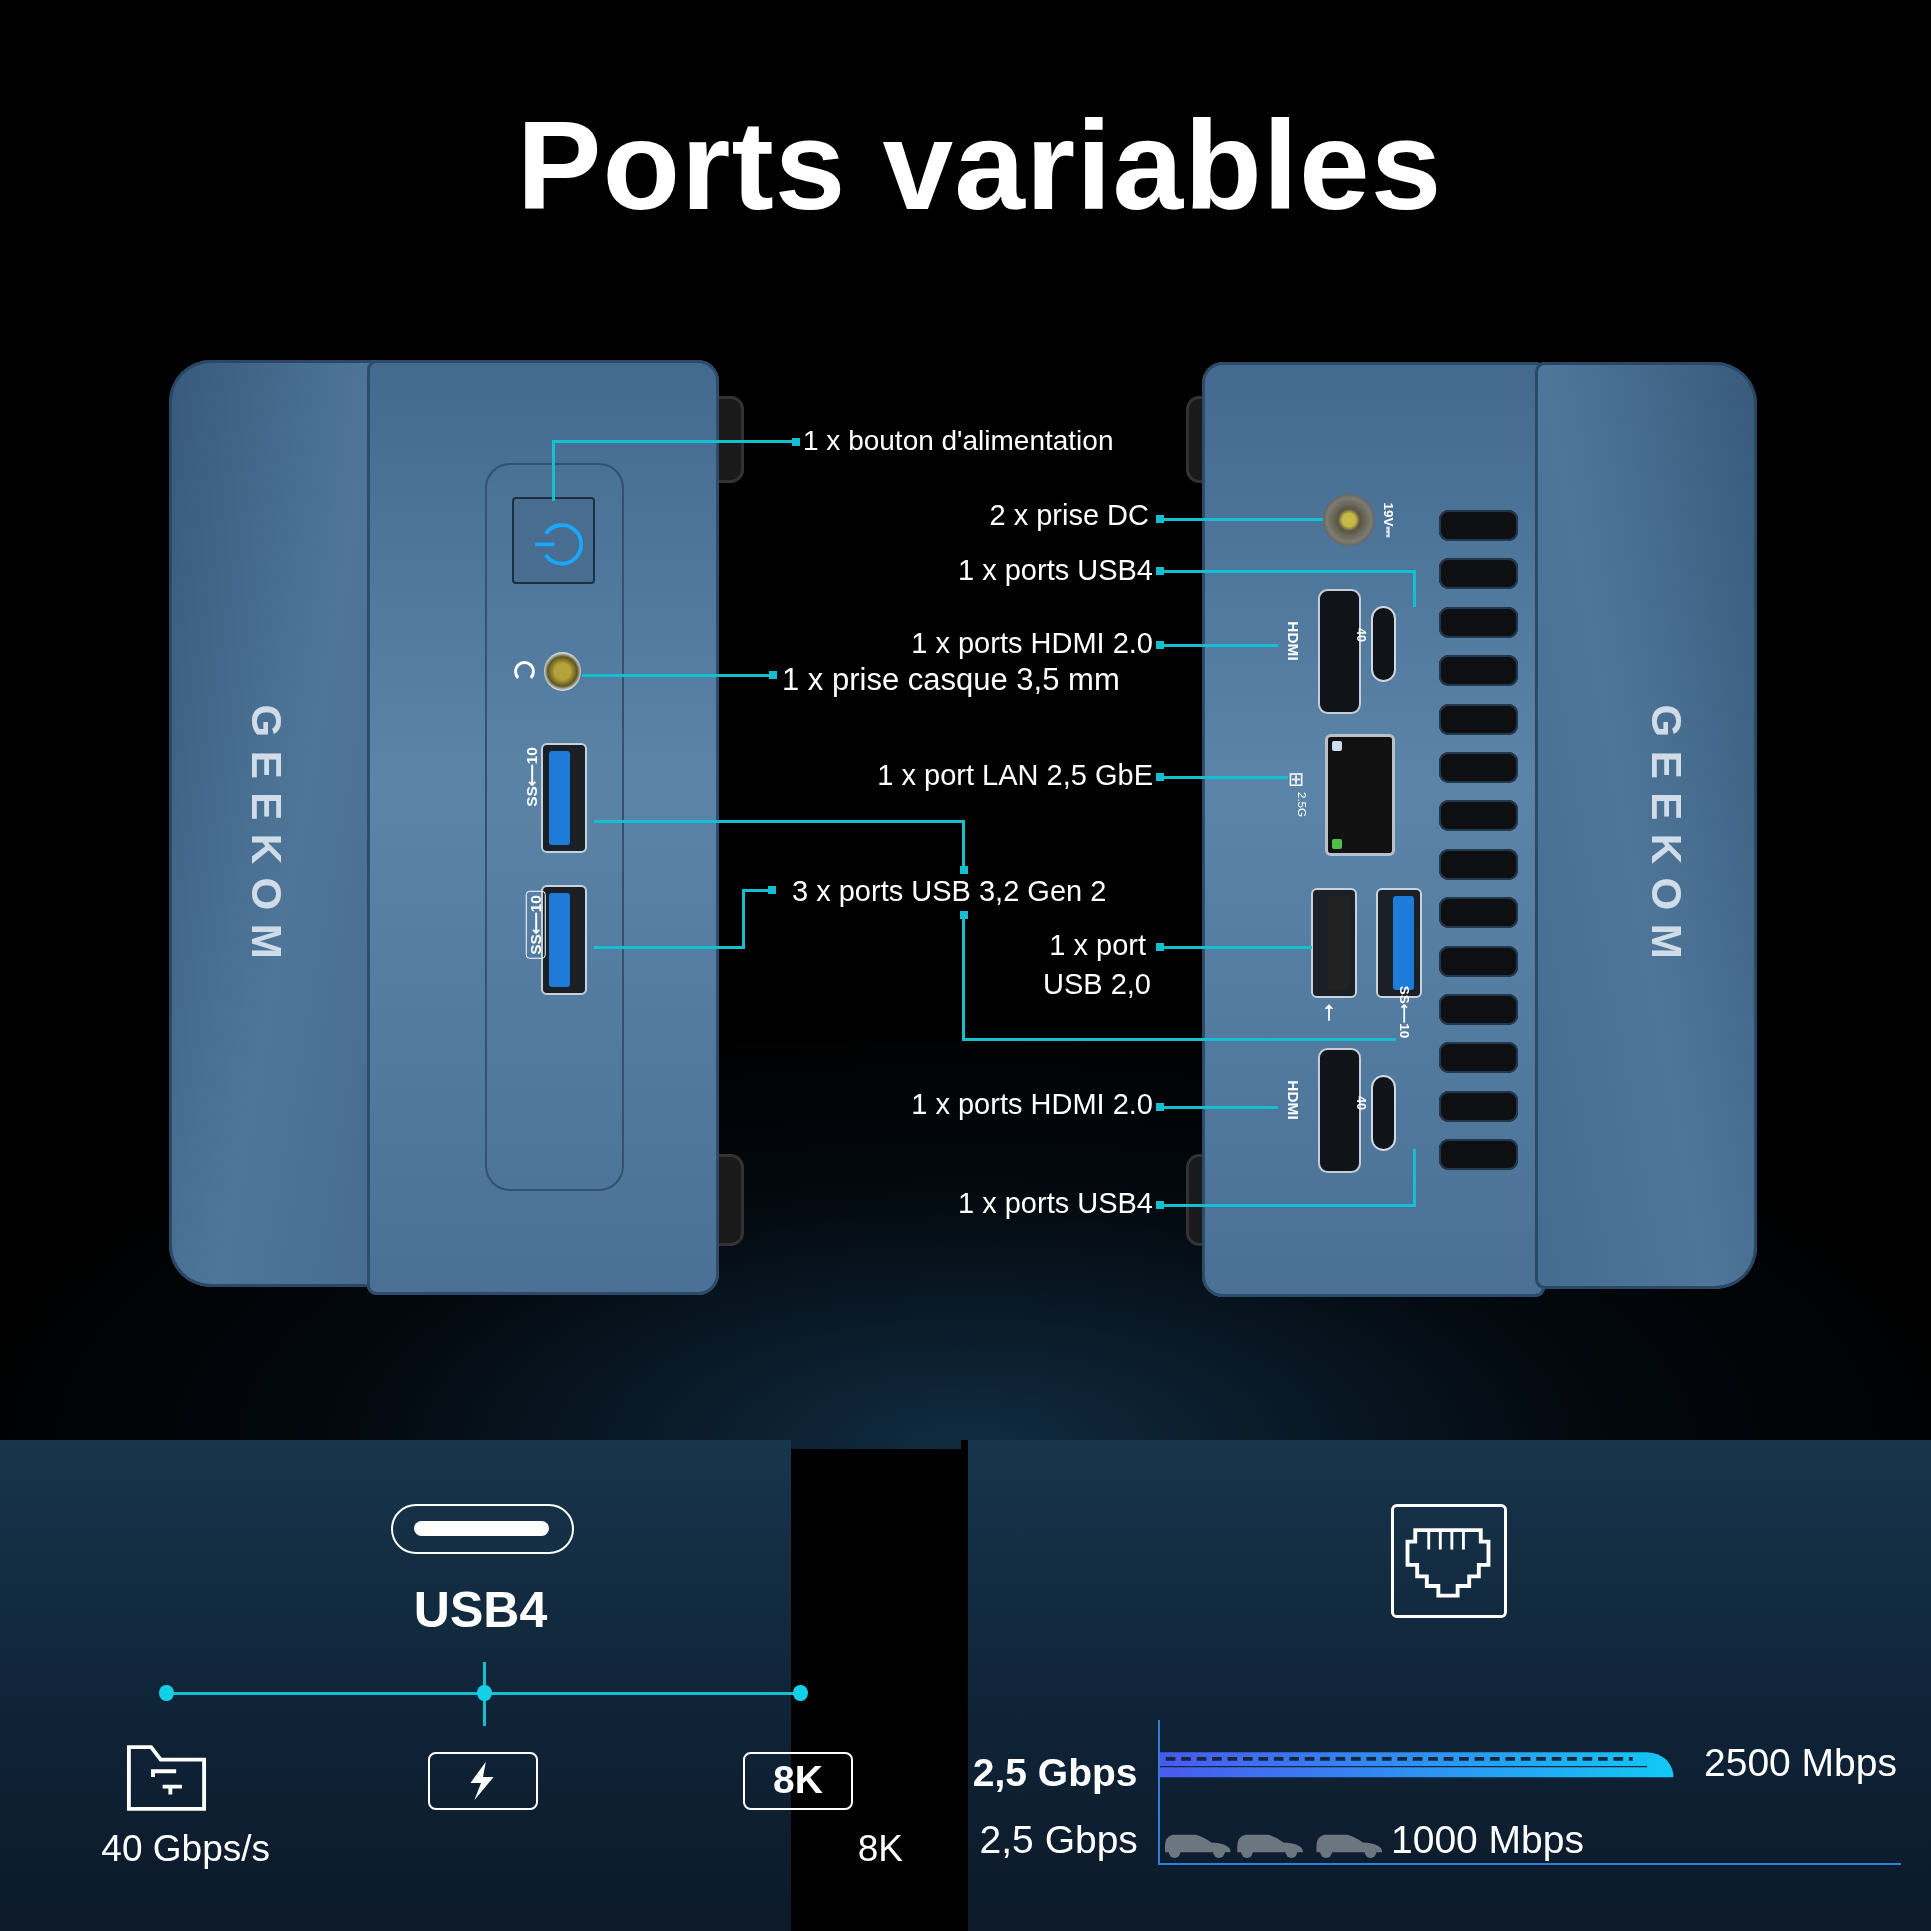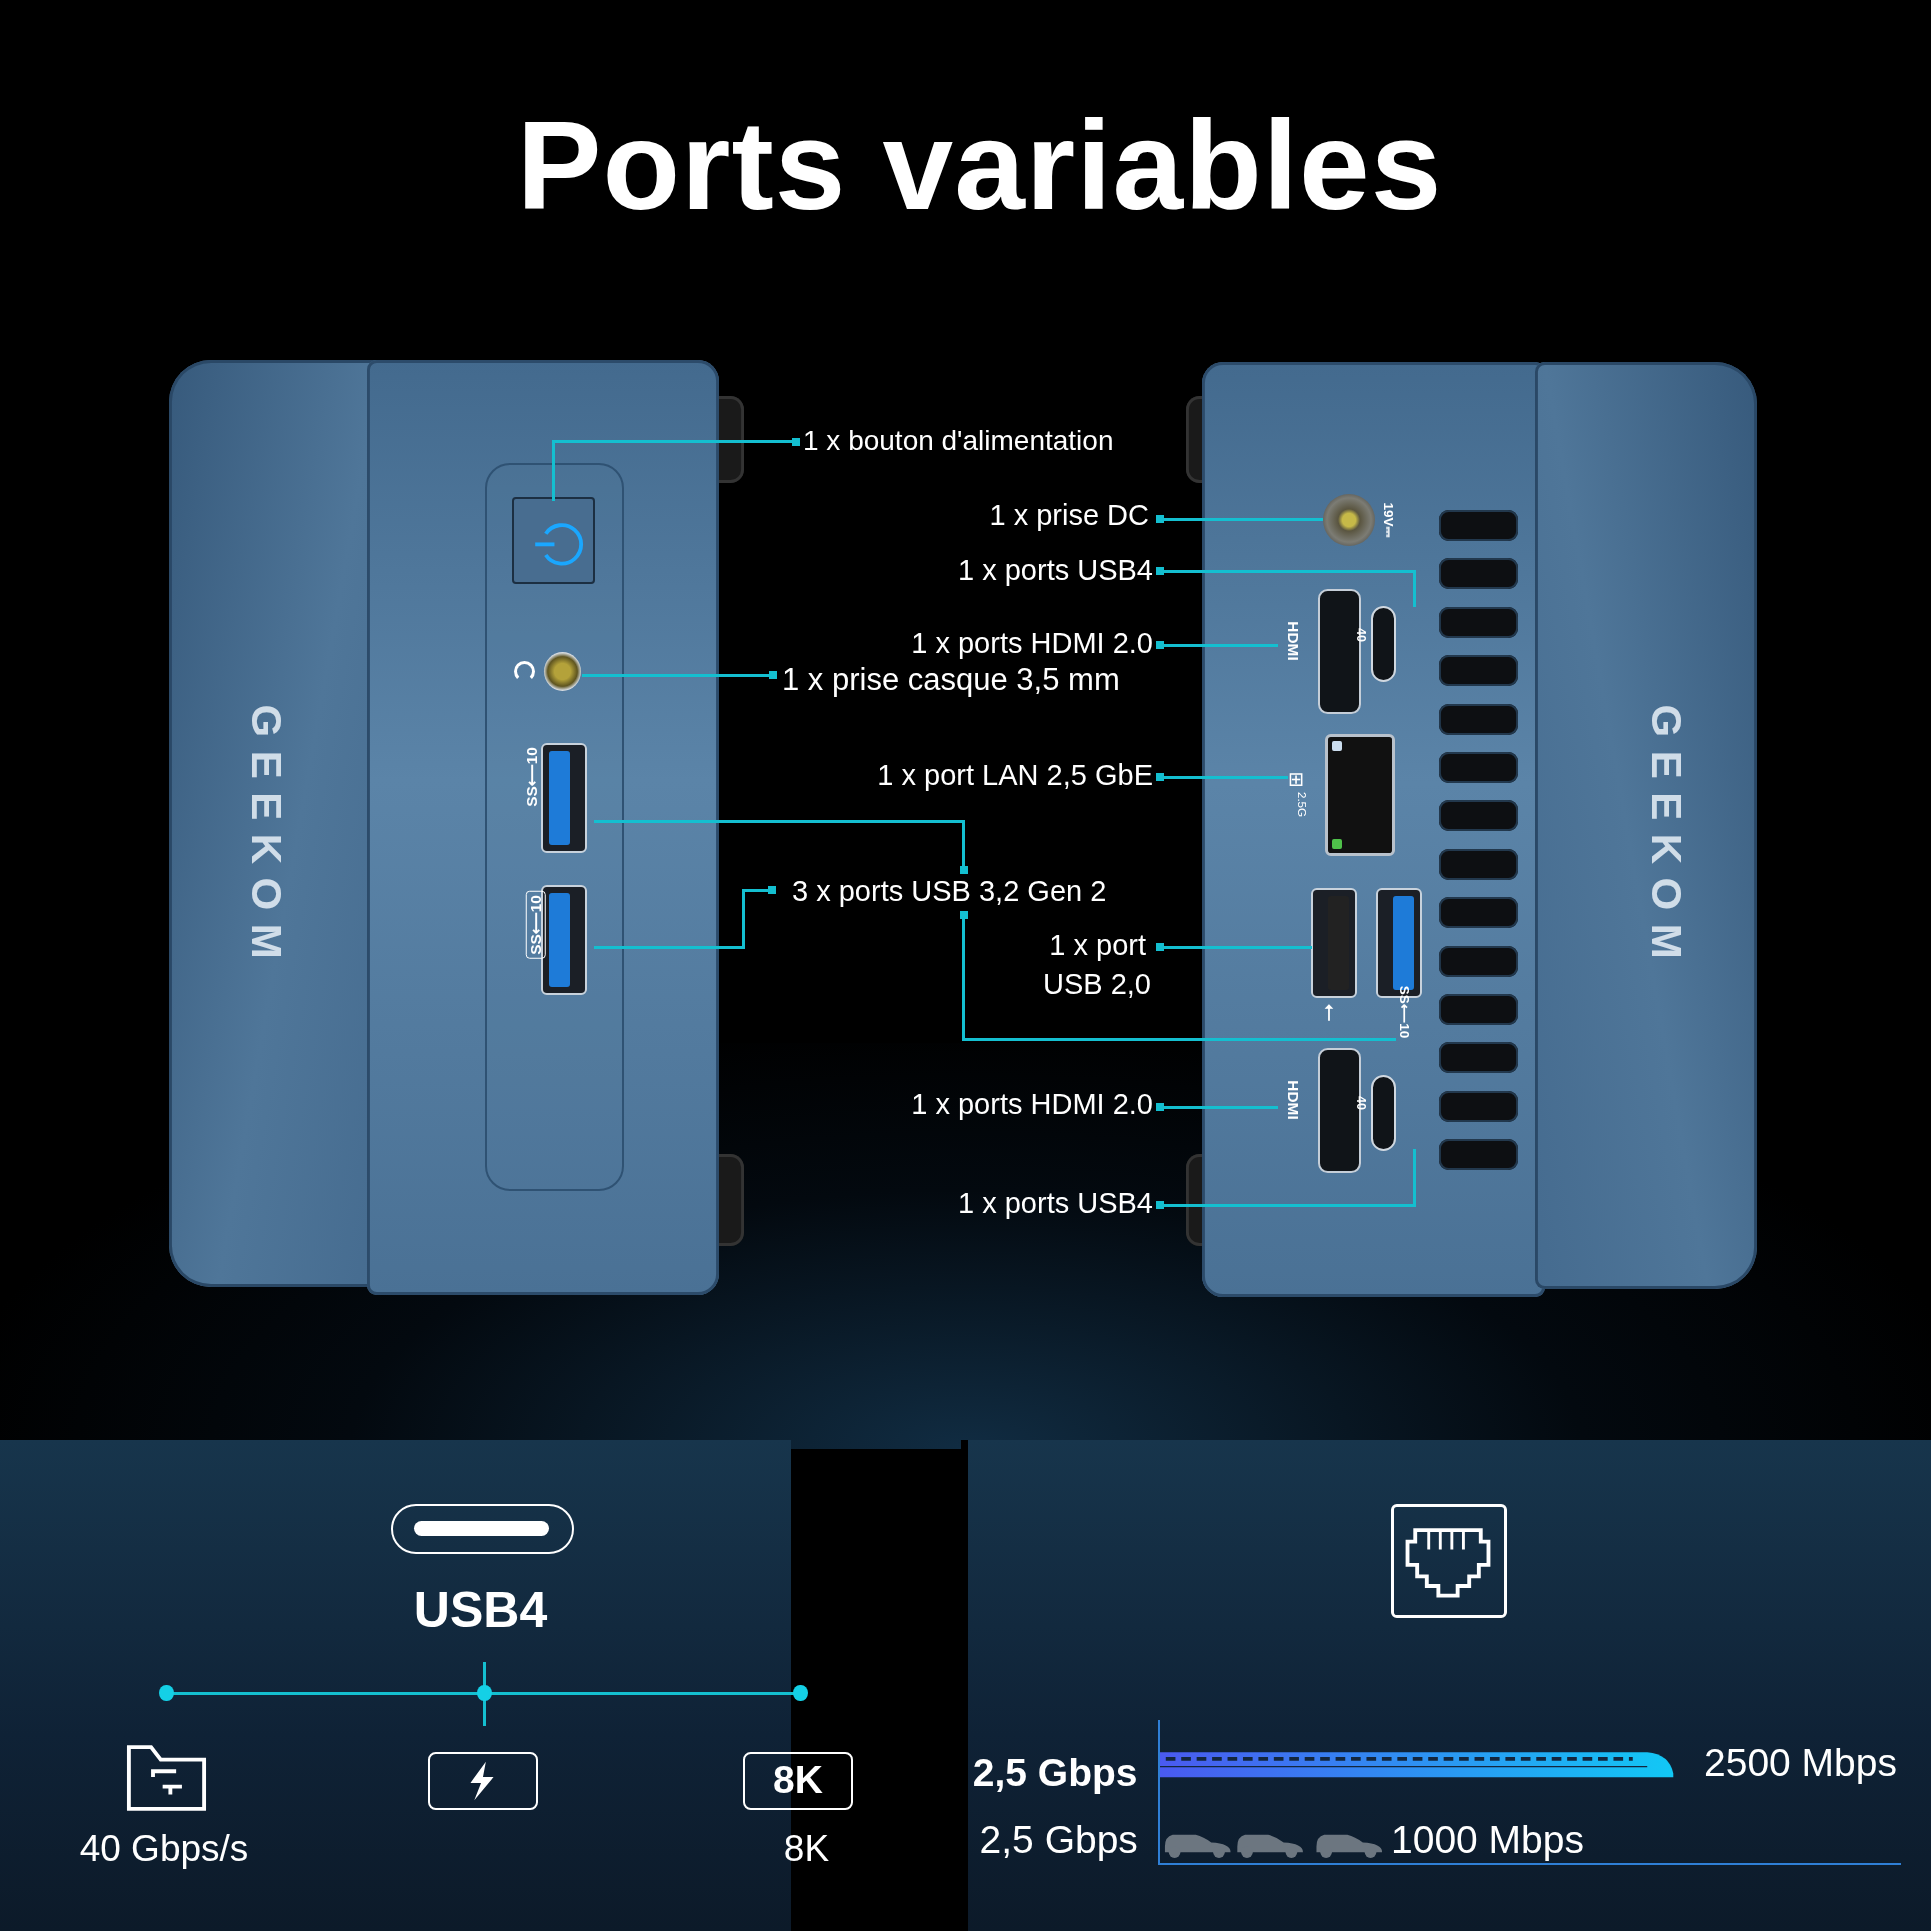--- a/index.html
+++ b/index.html
@@ -20,21 +20,21 @@
   .hdmi{background:#101418;border:2.9px solid #c5ced8;border-radius:9.7px 9.7px 9.7px 9.7px;}
   .usbc{background:#101418;border:2.9px solid #d0d8e0;border-radius:19.3px;}
   .rj45{background:#111;border:3.9px solid #b9c2cc;border-radius:5.8px;}
   
   .lbl{font-size:29px;color:#fff;white-space:nowrap;}
   .line{background:#14bfd0;}
   .dot{width:7.7px;height:7.7px;background:#14bfd0;}
   
   .bpanel{top:1440px;height:491px;background:linear-gradient(180deg,#17354c 0%,#0f2236 60%,#0c1a29 100%);}
   .btitle{font-weight:bold;font-size:50px;text-align:center;}
-  .btext{font-size:37px;text-align:center;white-space:nowrap;}
+  .btext{font-size:37px;text-align:right;white-space:nowrap;}
   .iconbox{border:2.9px solid #fff;border-radius:7.7px;box-sizing:border-box;}
 </style>
 </head>
 <body>
 
 <div class="abs title">Ports variables</div>
 
 <div class="abs glow"></div>
 
 <div class="abs" style="left:0;top:0;width:966px;height:1352px;">
@@ -141,21 +141,21 @@
 <div class="abs dot" style="left:960px;top:866px;"></div>
 <div class="abs line" style="left:594px;top:946px;width:150px;height:2.9px;"></div>
 <div class="abs line" style="left:742px;top:889px;width:2.9px;height:60px;"></div>
 <div class="abs line" style="left:742px;top:889px;width:27px;height:2.9px;"></div>
 <div class="abs dot" style="left:768px;top:886px;"></div>
 <div class="abs lbl" style="left:792px;top:875px;">3 x ports USB 3,2 Gen 2</div>
 <div class="abs dot" style="left:960px;top:911px;"></div>
 <div class="abs line" style="left:962px;top:913px;width:2.9px;height:126px;"></div>
 <div class="abs line" style="left:962px;top:1038px;width:434px;height:2.9px;"></div>
 
-<div class="abs lbl" style="right:782px;top:499px;">1 x prise DC</div>
+<div class="abs lbl" style="right:782px;top:499px;">2 x prise DC</div>
 <div class="abs dot" style="left:1156px;top:515px;"></div>
 <div class="abs line" style="left:1162px;top:518px;width:161px;height:2.9px;"></div>
 
 <div class="abs lbl" style="right:778px;top:554px;">1 x ports USB4</div>
 <div class="abs dot" style="left:1156px;top:567px;"></div>
 <div class="abs line" style="left:1162px;top:570px;width:253px;height:2.9px;"></div>
 <div class="abs line" style="left:1413px;top:570px;width:2.9px;height:37px;"></div>
 
 <div class="abs lbl" style="right:778px;top:627px;">1 x ports HDMI 2.0</div>
 <div class="abs dot" style="left:1156px;top:641px;"></div>

